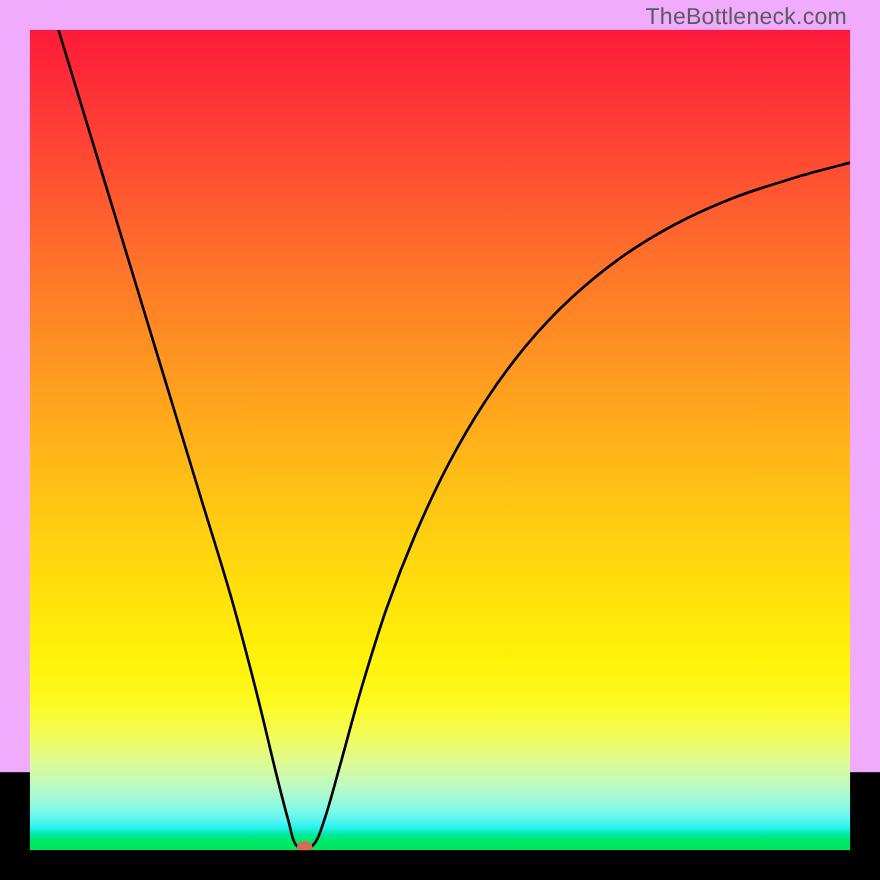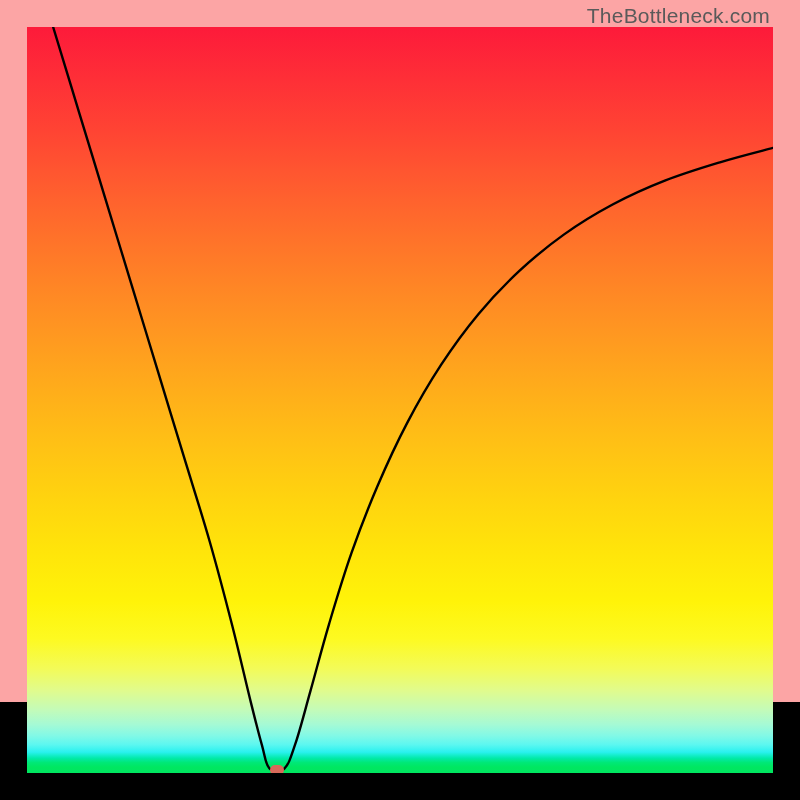--- a/index.html
+++ b/index.html
@@ -10,21 +10,21 @@
     overflow: hidden;
     background: #000;
     font-family: Arial, Helvetica, sans-serif;
   }
   .frame {
     position: absolute;
     top: 0;
     left: 0;
     width: 800px;
     height: 702px;
-    background: #fca5a5;
+    background: #f0abfc;
     text-align: right;
   }
   .plot-area {
     position: absolute;
     top: 27px;
     left: 27px;
     width: 746px;
     height: 746px;
     overflow: hidden;
   }

